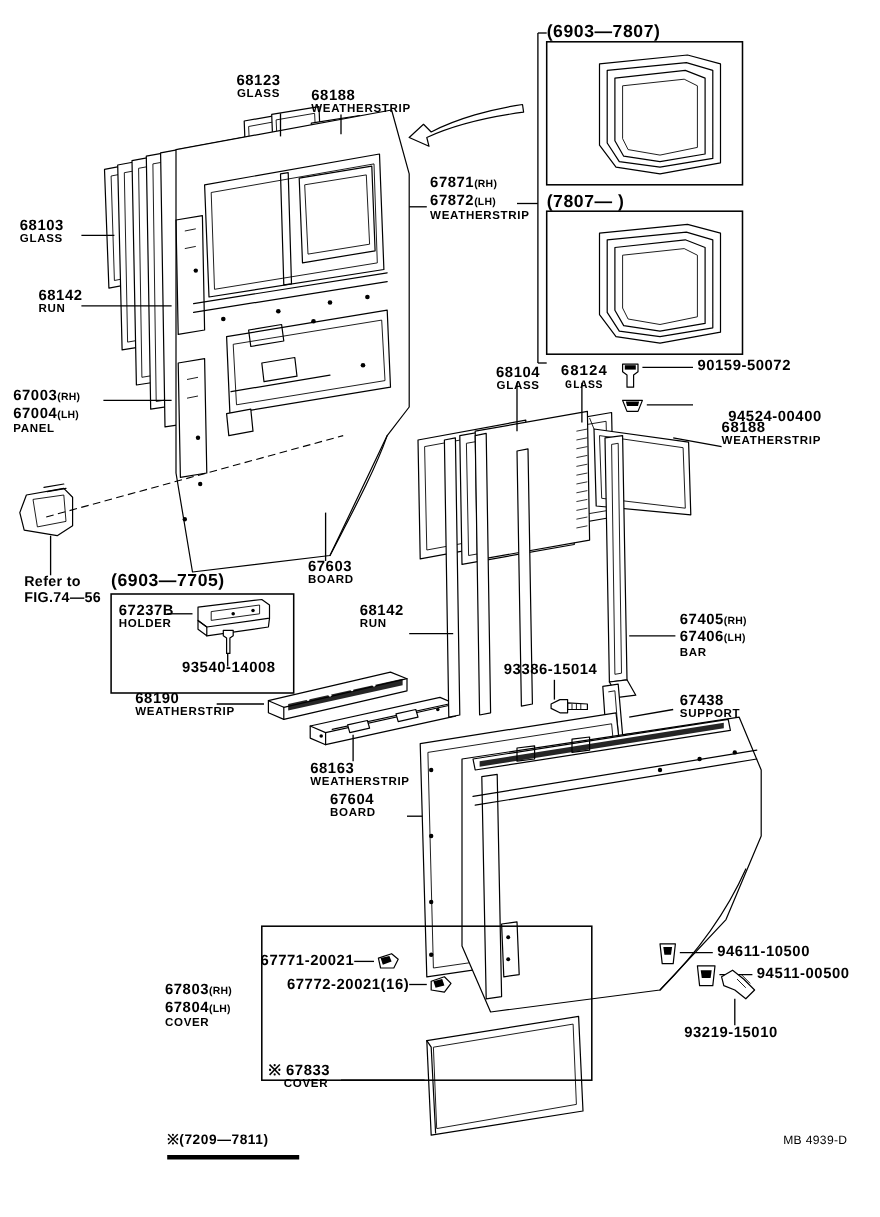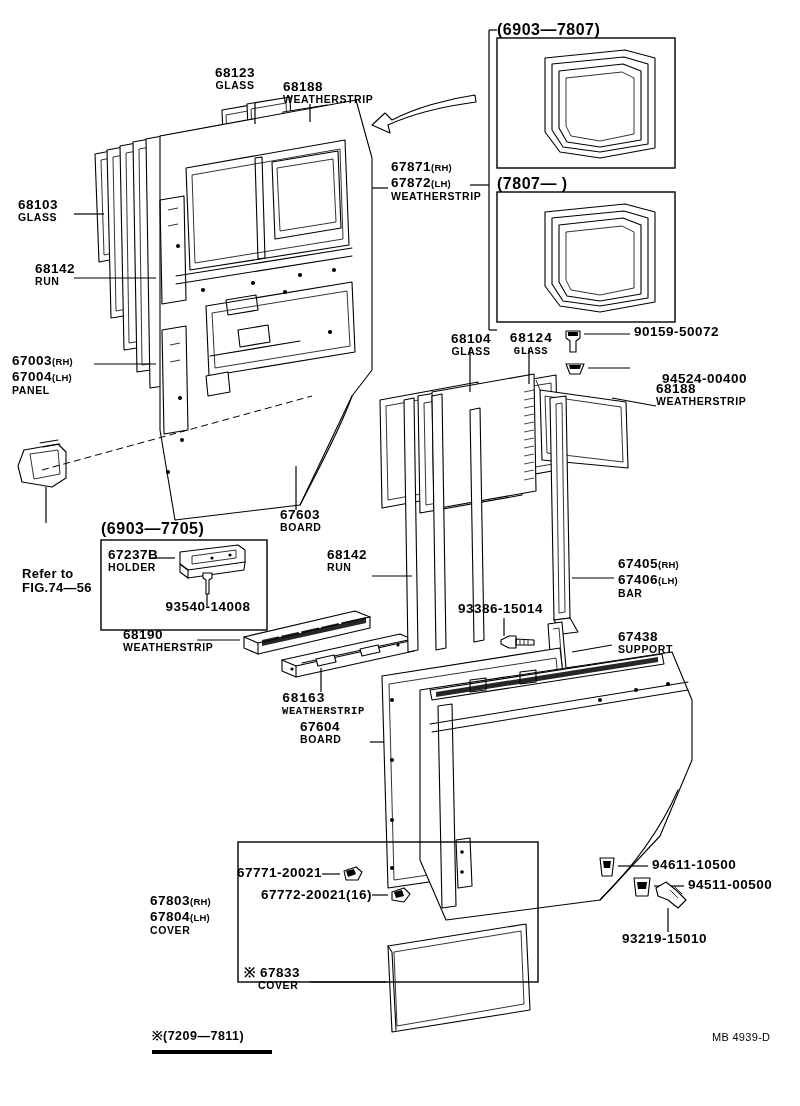--- a/index.html
+++ b/index.html
@@ -333,40 +333,40 @@
   <div><span class="pn">67872</span><span class="side">(LH)</span></div>
   <div class="sub">WEATHERSTRIP</div>
 </div>
 
 <div class="lbl" style="left:12px;top:352px;">
   <div><span class="pn">67003</span><span class="side">(RH)</span></div>
   <div><span class="pn">67004</span><span class="side">(LH)</span></div>
   <div class="sub">PANEL</div>
 </div>
 
-<div class="lbl refer" style="left:22px;top:522px;margin-top:45px;">
+<div class="lbl refer" style="left:22px;top:522px;">
   <div>Refer to</div>
   <div>FIG.74—56</div>
 </div>
 
 <div class="lbl range" style="left:101px;top:521px;">(6903—7705)</div>
 
 <div class="lbl" style="left:108px;top:548px;">
   <div class="pn">67237B</div>
   <div class="sub">HOLDER</div>
 </div>
 
 <div class="lbl pn ctr" style="left:148px;top:600px;width:120px;">93540-14008</div>
 
 <div class="lbl" style="left:123px;top:628px;">
   <div class="pn">68190</div>
   <div class="sub">WEATHERSTRIP</div>
 </div>
 
-<div class="lbl" style="left:282px;top:692px;font-family:Liberation Mono, monospace;">
+<div class="lbl" style="left:282px;top:692px;">
   <div class="pn">68163</div>
   <div class="sub">WEATHERSTRIP</div>
 </div>
 
 <div class="lbl" style="left:280px;top:508px;">
   <div class="pn">67603</div>
   <div class="sub">BOARD</div>
 </div>
 
 <div class="lbl range" style="left:497px;top:22px;">(6903—7807)</div>

